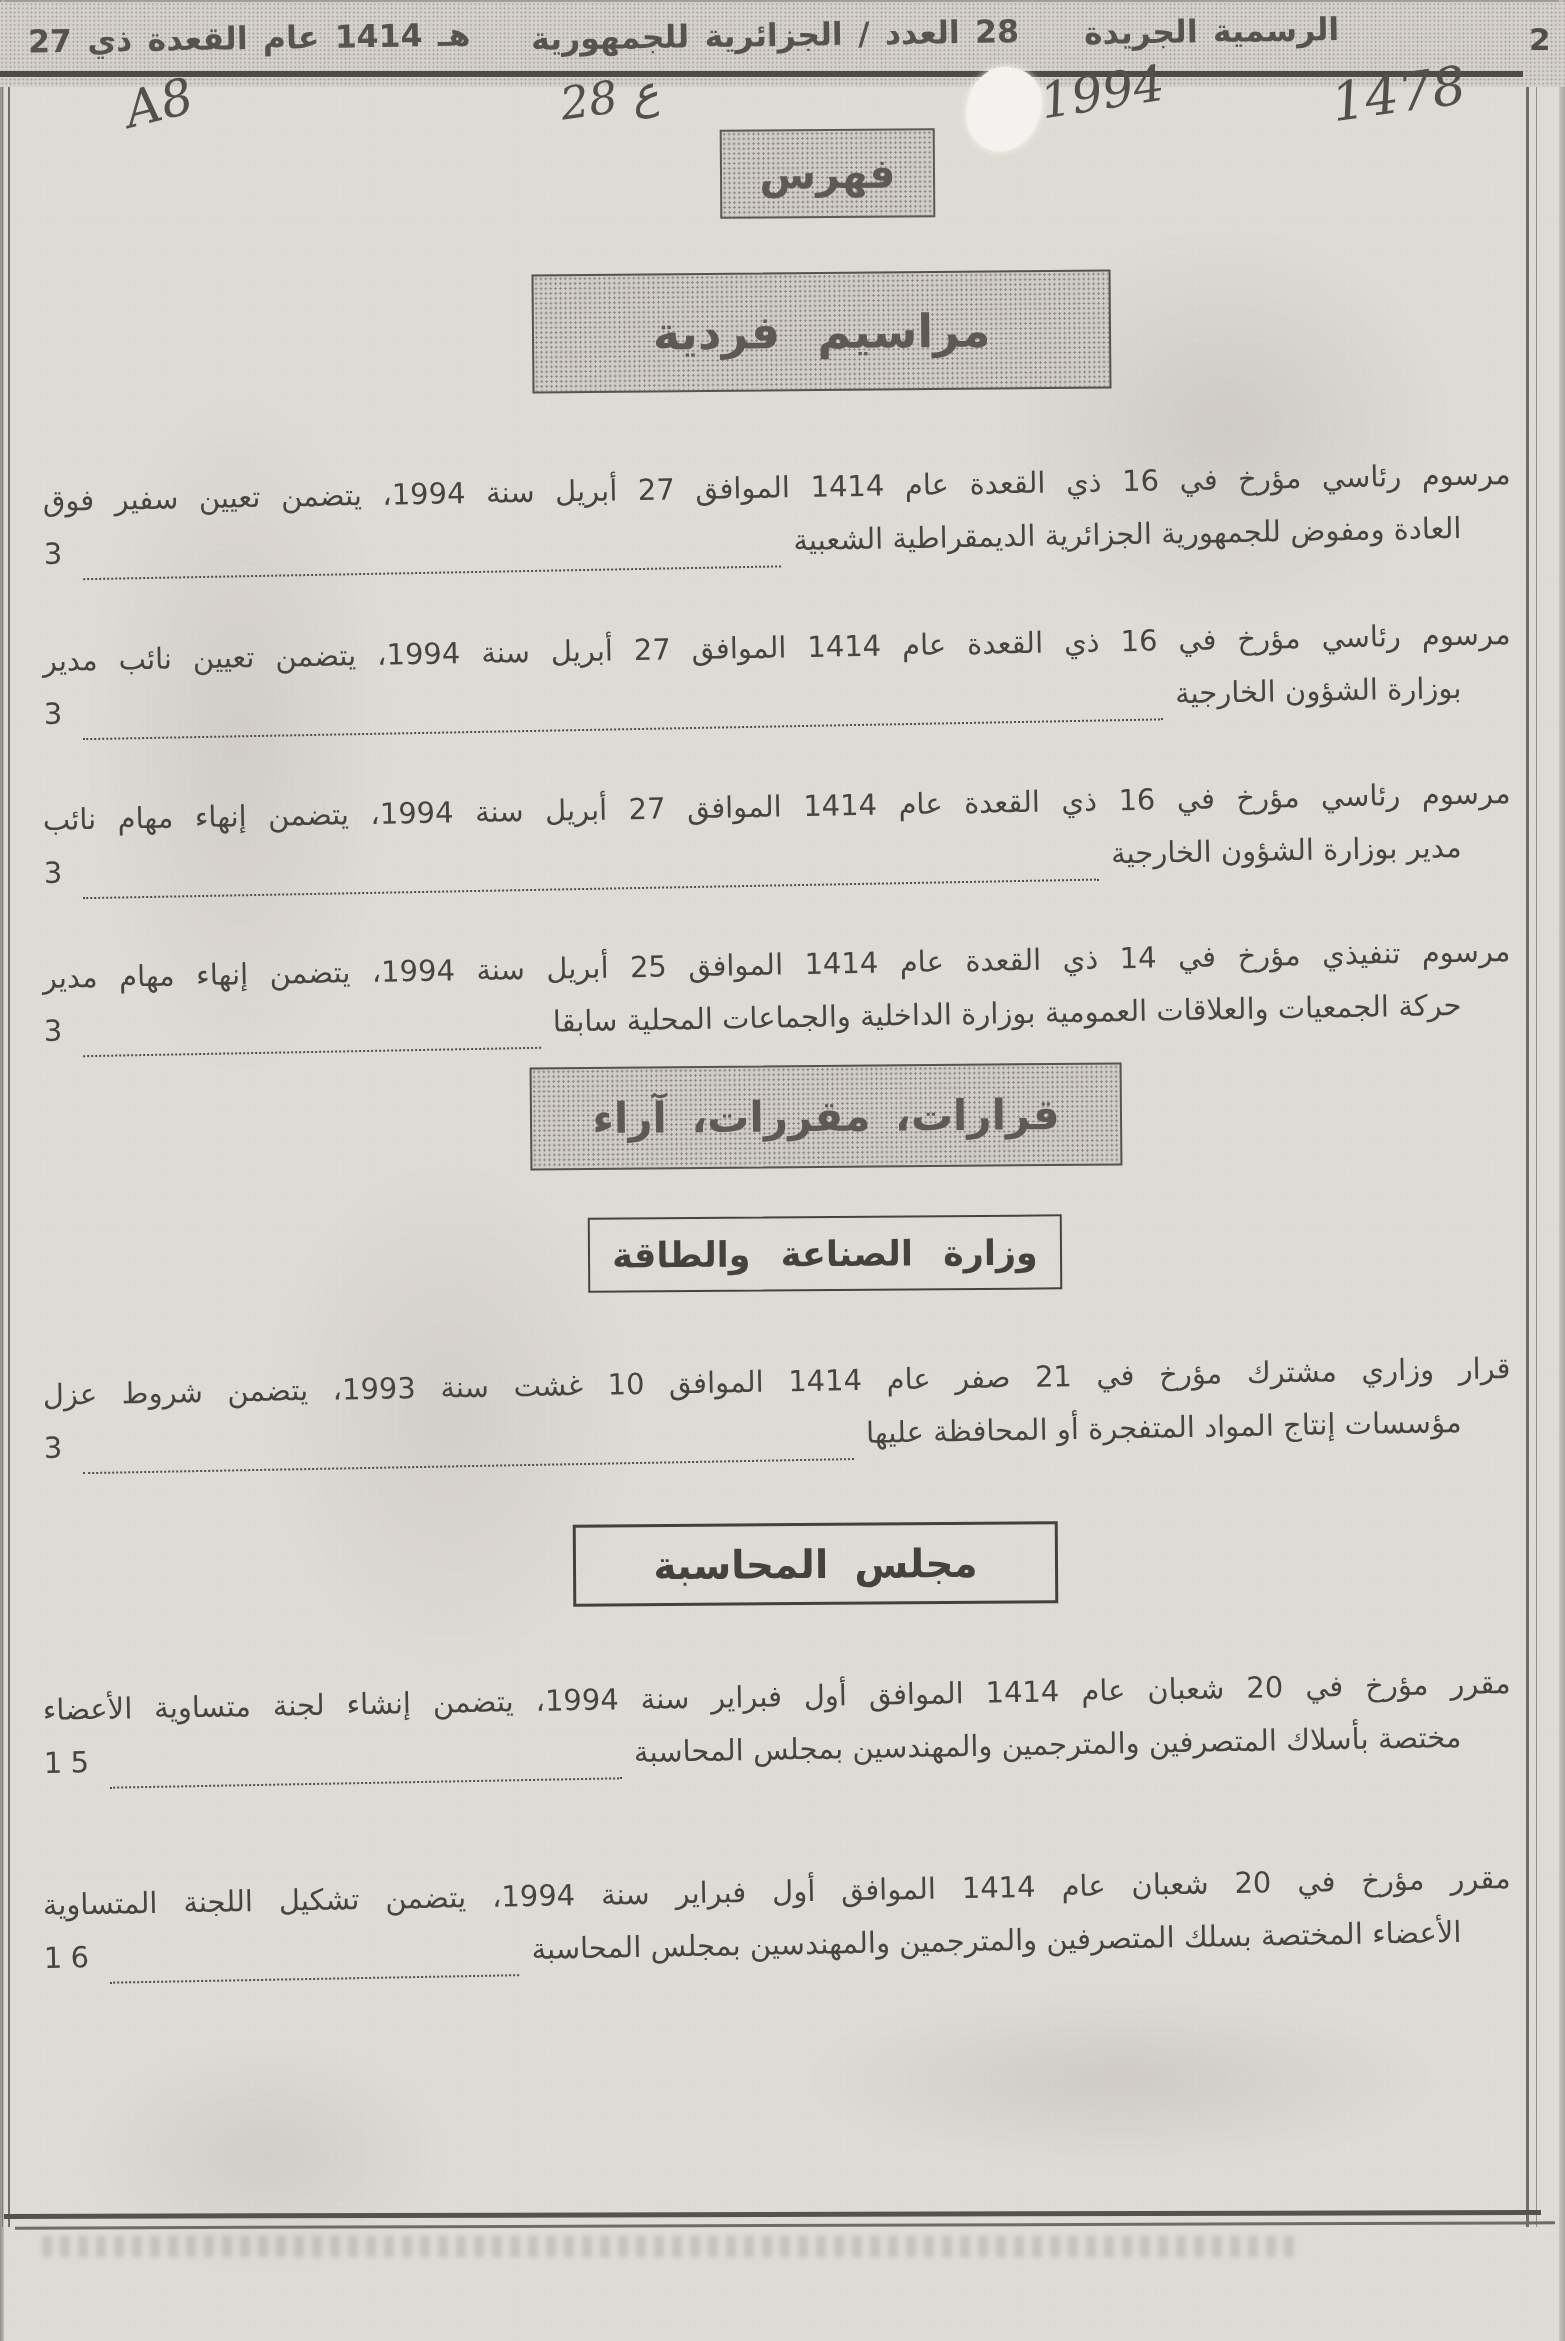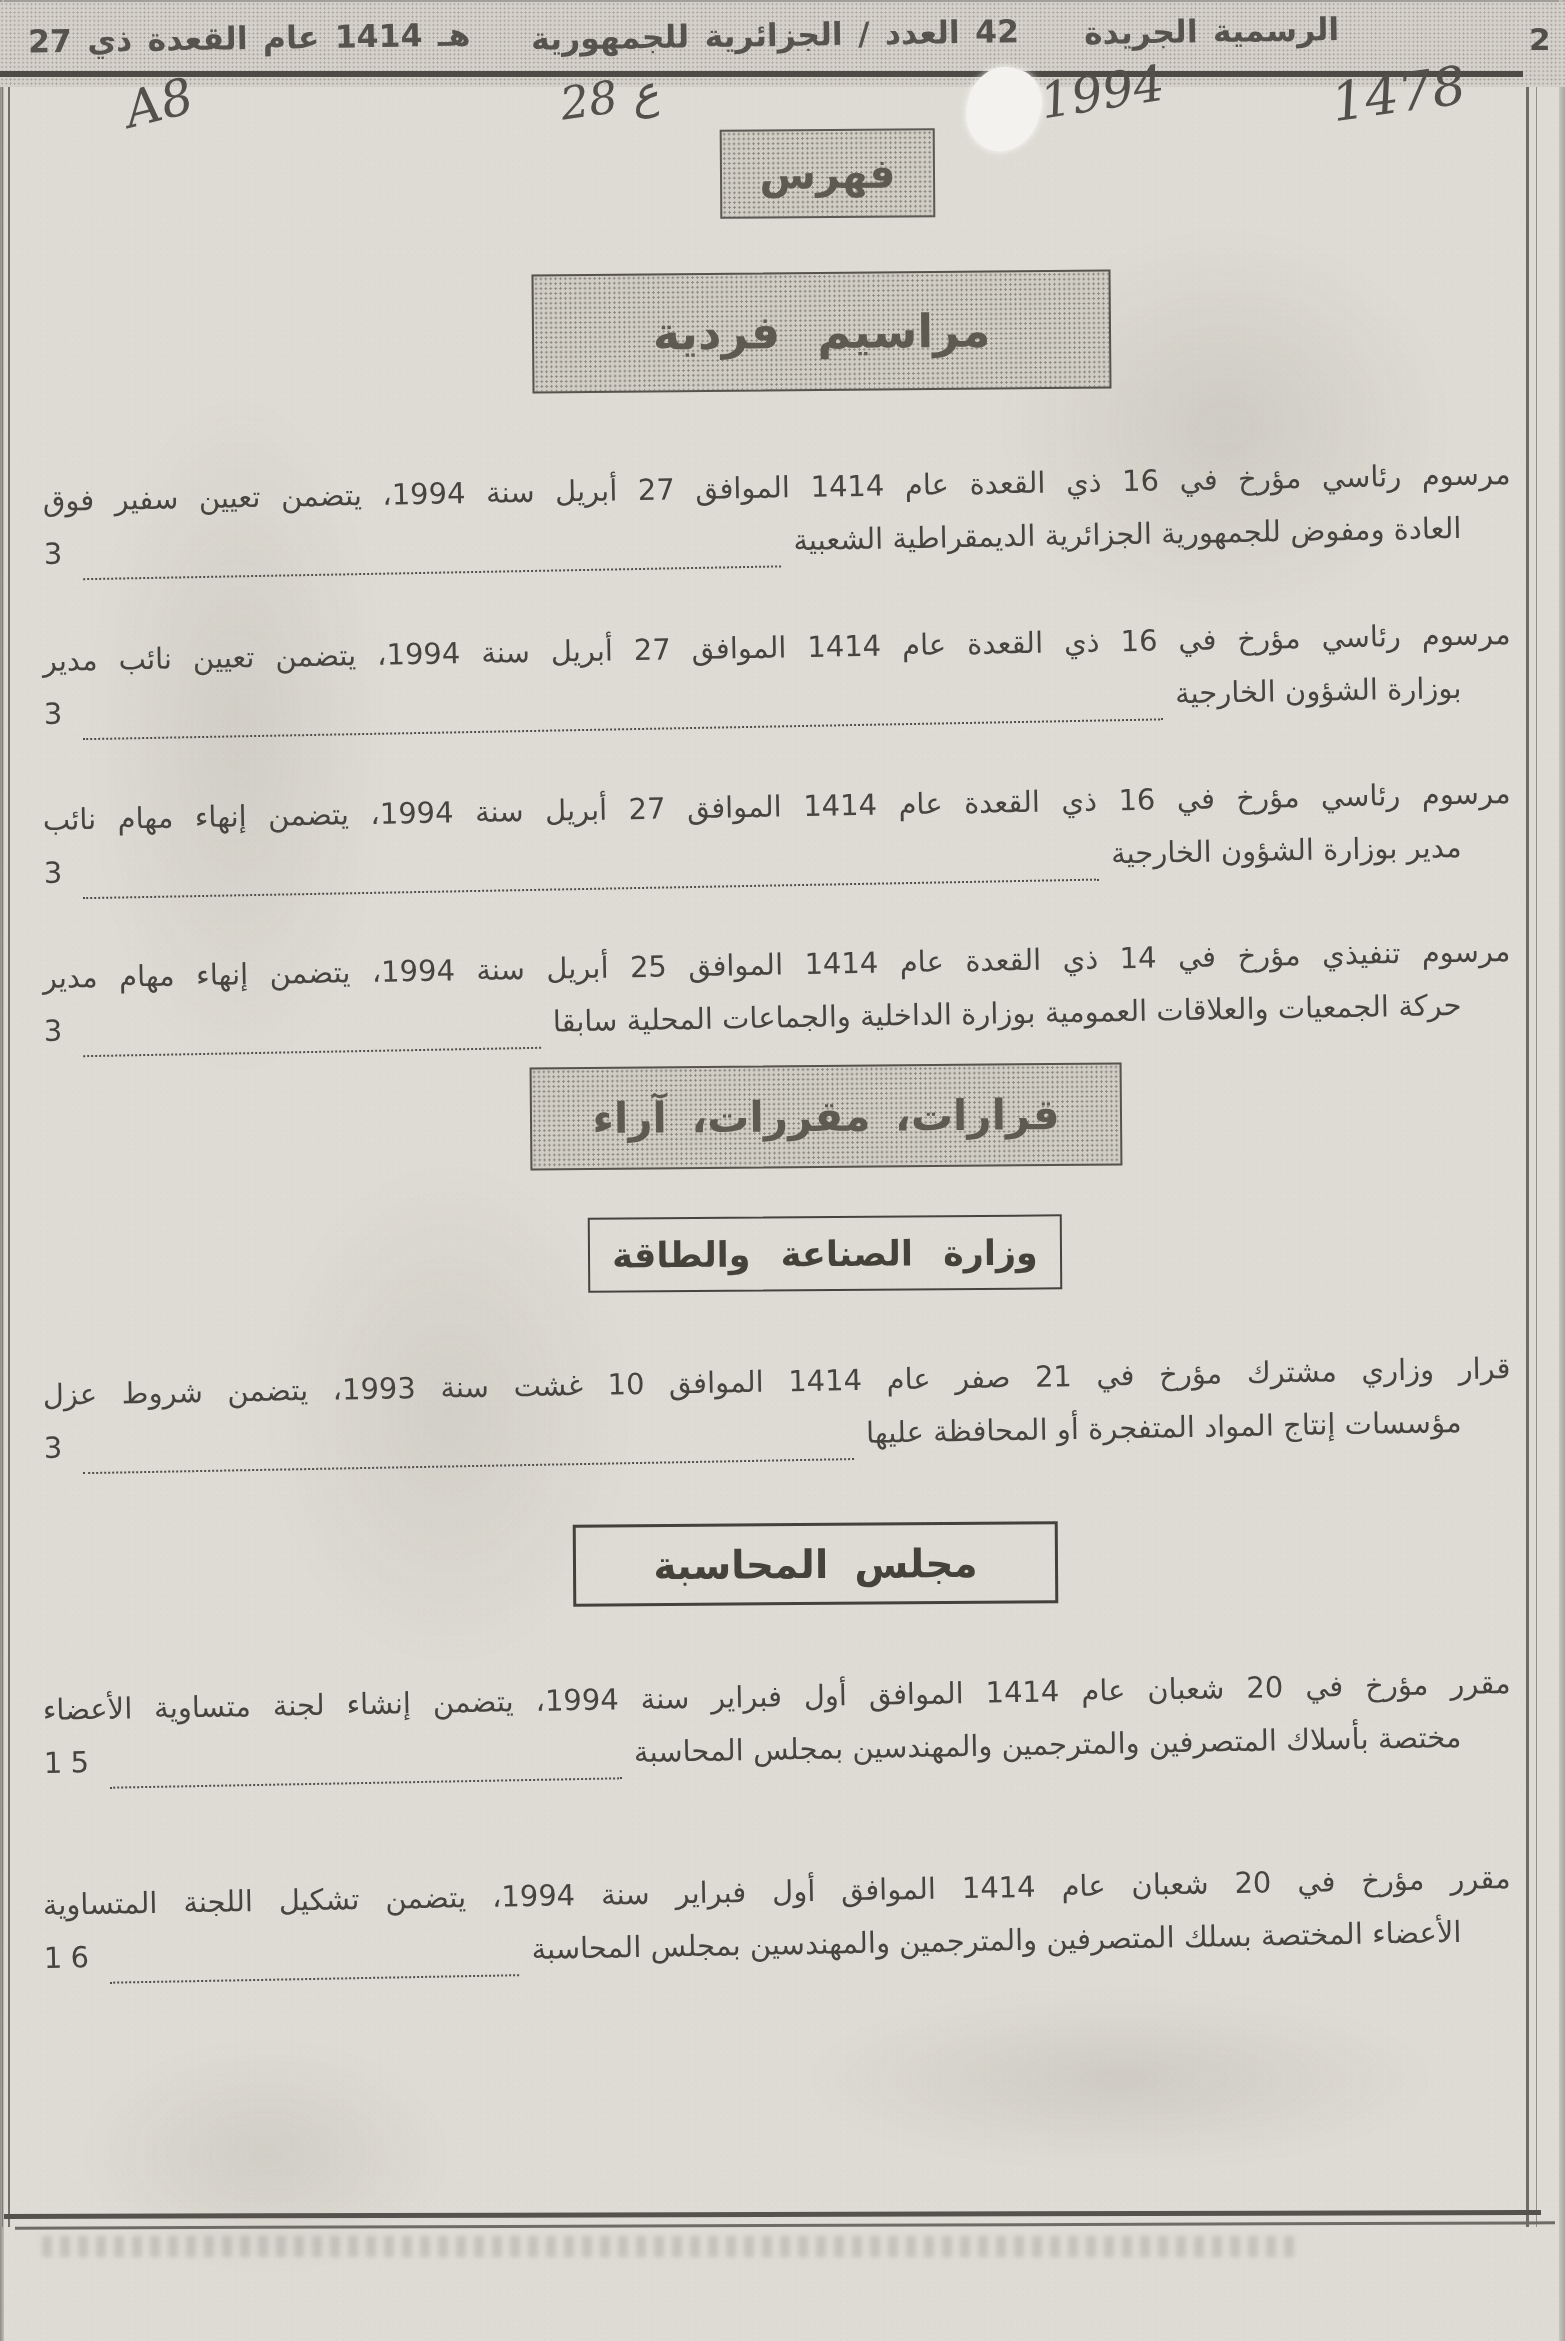--- a/index.html
+++ b/index.html
@@ -109,21 +109,21 @@
       <span dir="rtl">القعدة</span>
       <span dir="rtl">عام</span>
       <span dir="rtl">1414</span>
       <span dir="rtl">هـ</span>
     </div>
   <div class="hdr-text hdr-issue word-ltr">
       <span dir="rtl">للجمهورية</span>
       <span dir="rtl">الجزائرية</span>
       <span dir="rtl">/</span>
       <span dir="rtl">العدد</span>
-      <span dir="rtl">42</span>
+      <span dir="rtl">28</span>
     </div>
   <div class="hdr-text hdr-name word-ltr">
       <span dir="rtl">الجريدة</span>
       <span dir="rtl">الرسمية</span>
     </div>
 </div>
 <div class="hdr-pagenum">2</div>
 <div class="header-rule"></div>
 
 <div class="hw hw-a8">A8</div>

